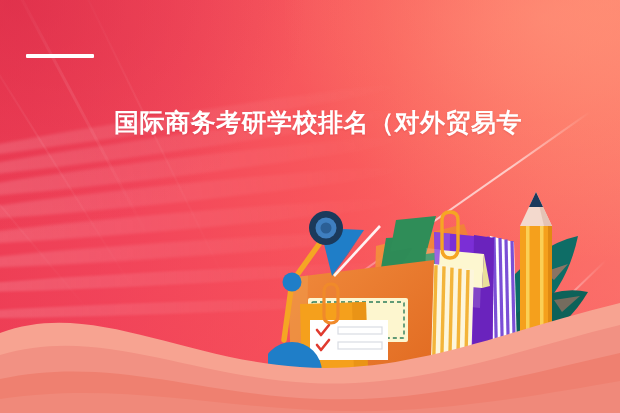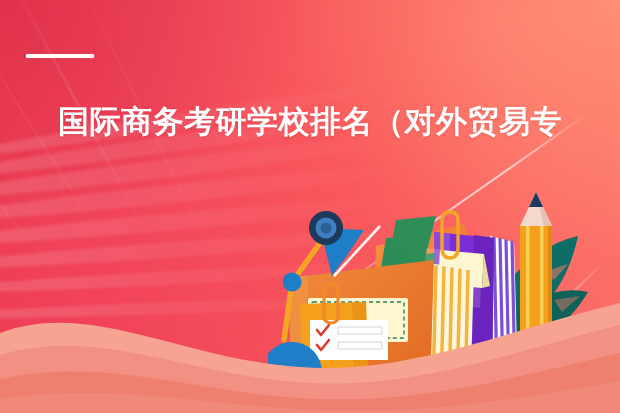--- a/index.html
+++ b/index.html
@@ -103,27 +103,28 @@
     height: 4px;
     background: #ffffff;
     border-radius: 1px;
   }
   .title {
     position: absolute;
     left: 58px;
     top: 100px;
     width: 520px;
     color: #ffffff;
-    font-size: 31px;
+    font-size: 25px;
     font-weight: bold;
     letter-spacing: .5px;
     line-height: 44px;
     white-space: nowrap;
     overflow: hidden;
     text-shadow: 0 1px 2px rgba(150,20,35,.18);
+    text-align: center;
   }
 
   
   .illustration {
     position: absolute;
     left: 268px;
     top: 176px;
     width: 352px;
     height: 237px;
   }

